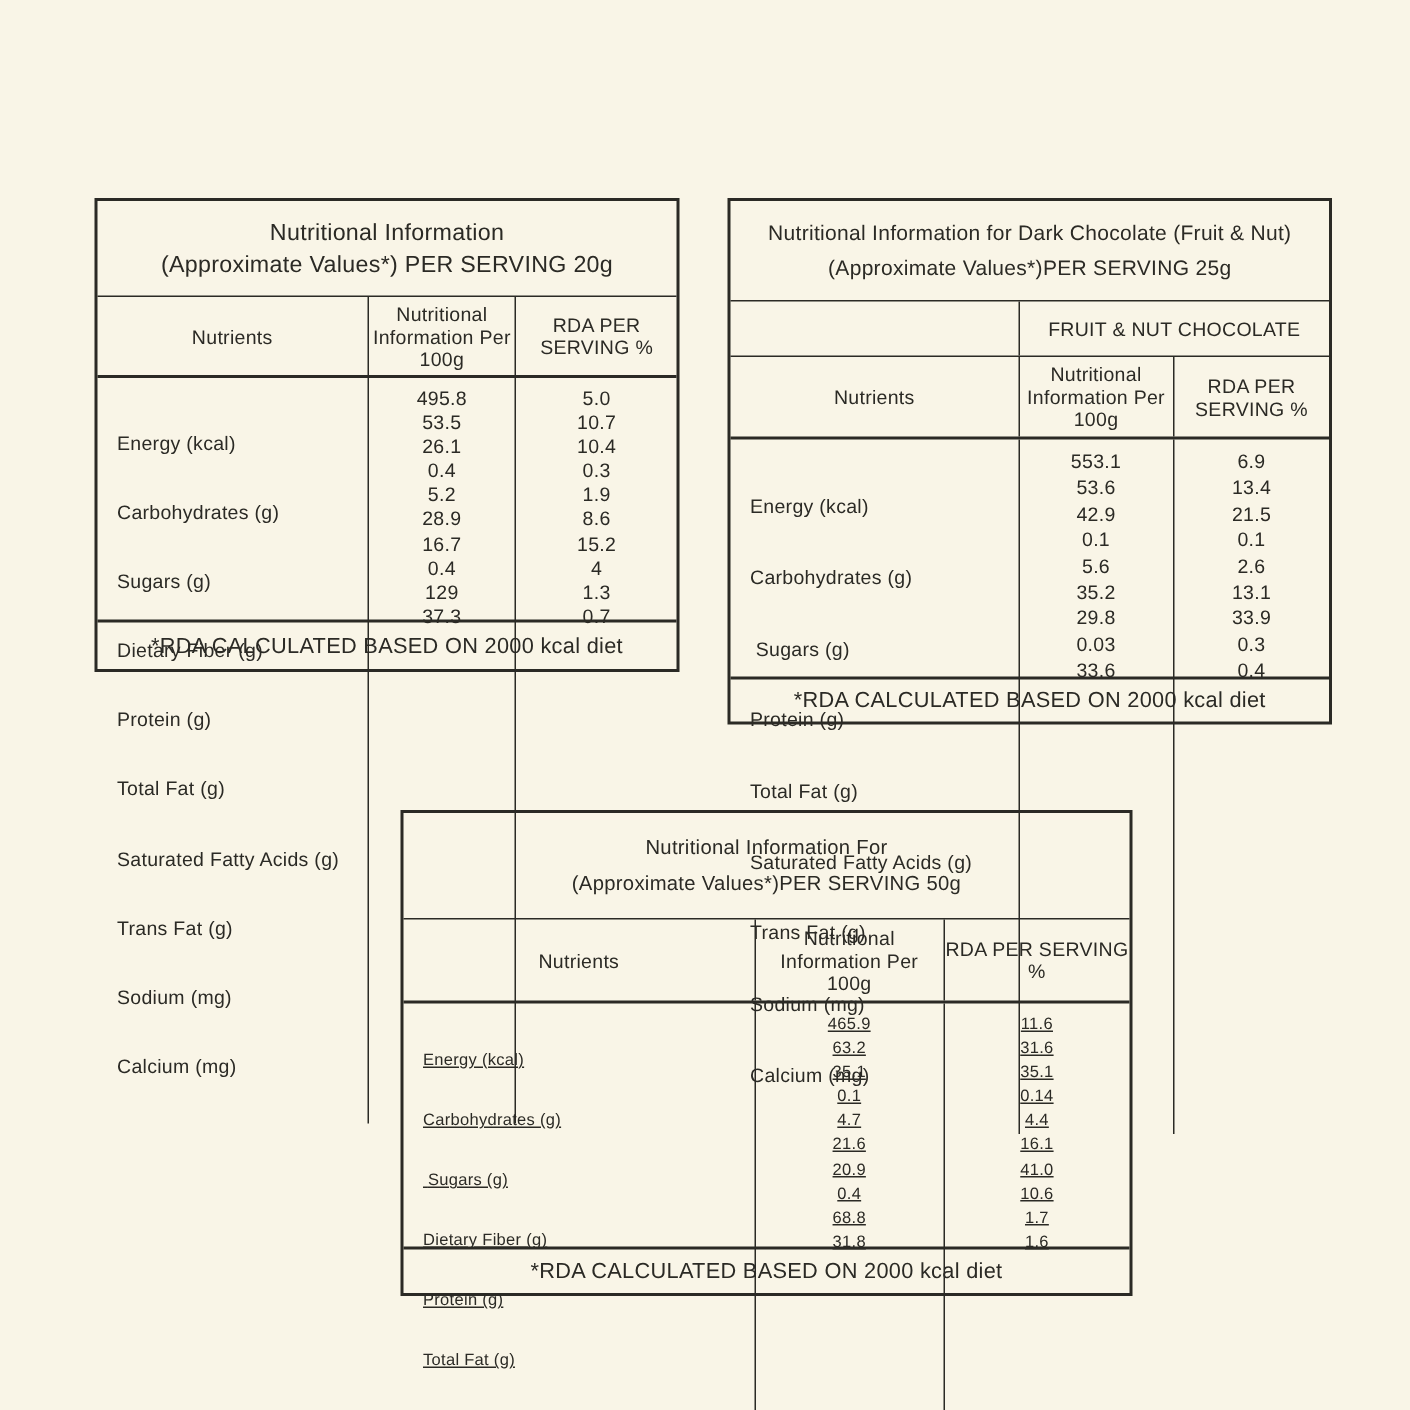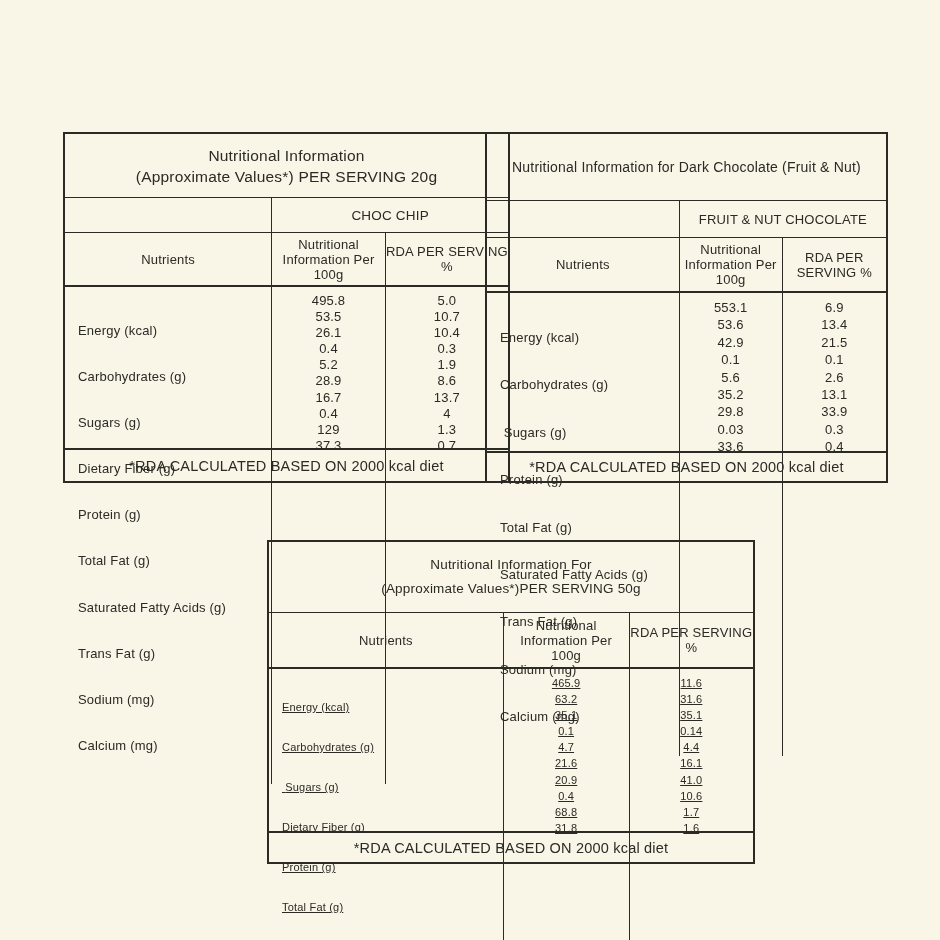--- a/index.html
+++ b/index.html
@@ -25,21 +25,21 @@
   .head{display:grid;grid-template-columns:var(--c1) var(--c2) 1fr;border-bottom:2px solid var(--ink);}
   .data{display:grid;grid-template-columns:var(--c1) var(--c2) 1fr;border-bottom:2px solid var(--ink);}
   .cell{box-sizing:border-box;display:flex;align-items:center;justify-content:center;text-align:center;}
   .c1,.c2{border-right:1px solid var(--ink);}
   .data .cell{display:block;padding-top:6px;}
   .data .names{text-align:left;padding-left:13px;white-space:pre-wrap;}
   .data .nums{text-align:center;}
   .foot{display:flex;align-items:center;justify-content:center;text-align:center;}
 
   
-  #t1{left:63px;top:132px;width:447px;--c1:46.8%;--c2:25.6%;}
+  #t1{left:63px;top:132px;width:390px;--c1:46.8%;--c2:25.6%;}
   #t1 .title{height:64px;font-size:15.5px;line-height:21px;}
   #t1 .prod{height:35px;font-size:13.5px;}
   #t1 .head{height:54px;font-size:13px;line-height:15px;}
   #t1 .data{height:163px;font-size:13px;}
   #t1 .data .ln{height:16.1px;line-height:16.1px;}
   #t1 .foot{height:31px;font-size:14.5px;}
 
   
   #t2{left:485px;top:132px;width:403px;--c1:48.3%;--c2:25.8%;}
   #t2 .title{height:67px;font-size:14px;line-height:23px;}
@@ -58,24 +58,20 @@
   #t3 .data .ln{height:16.1px;line-height:16.1px;text-decoration:underline;}
   #t3 .foot{height:29px;font-size:14.5px;}
 </style>
 </head>
 <body>
 
 <div class="tbl" id="t1">
   <div class="sec title">
     <div>Nutritional Information</div>
     <div>(Approximate Values*) PER SERVING 20g</div>
-  </div>
-  <div class="sec prod">
-    <div class="cell c1"></div>
-    <div class="cell">CHOC CHIP</div>
   </div>
   <div class="sec head">
     <div class="cell c1">Nutrients</div>
     <div class="cell c2">Nutritional Information Per 100g</div>
     <div class="cell">RDA PER SERVING %</div>
   </div>
   <div class="sec data">
     <div class="cell c1 names">
       <div class="ln">Energy (kcal)</div>
       <div class="ln">Carbohydrates (g)</div>
@@ -100,32 +96,33 @@
       <div class="ln">129</div>
       <div class="ln">37.3</div>
     </div>
     <div class="cell nums">
       <div class="ln">5.0</div>
       <div class="ln">10.7</div>
       <div class="ln">10.4</div>
       <div class="ln">0.3</div>
       <div class="ln">1.9</div>
       <div class="ln">8.6</div>
-      <div class="ln">13.7</div>
+      <div class="ln">15.2</div>
       <div class="ln">4</div>
       <div class="ln">1.3</div>
       <div class="ln">0.7</div>
     </div>
   </div>
   <div class="sec foot">*RDA CALCULATED BASED ON 2000 kcal diet</div>
 </div>
 
 <div class="tbl" id="t2">
   <div class="sec title">
     <div>Nutritional Information for Dark Chocolate (Fruit &amp; Nut)</div>
+    <div>(Approximate Values*)PER SERVING 25g</div>
   </div>
   <div class="sec prod">
     <div class="cell c1"></div>
     <div class="cell">FRUIT &amp; NUT CHOCOLATE</div>
   </div>
   <div class="sec head">
     <div class="cell c1">Nutrients</div>
     <div class="cell c2">Nutritional Information Per 100g</div>
     <div class="cell">RDA PER SERVING %</div>
   </div>

